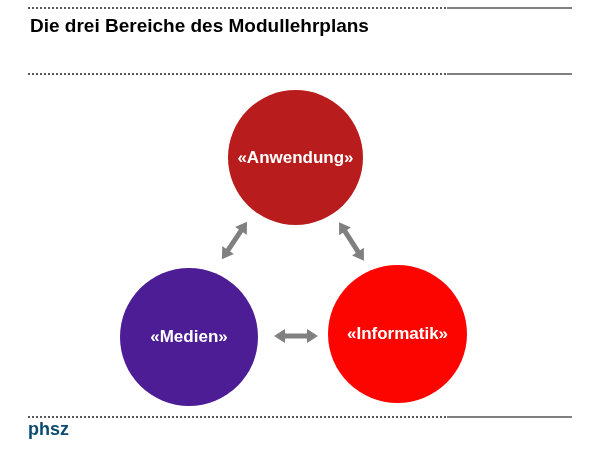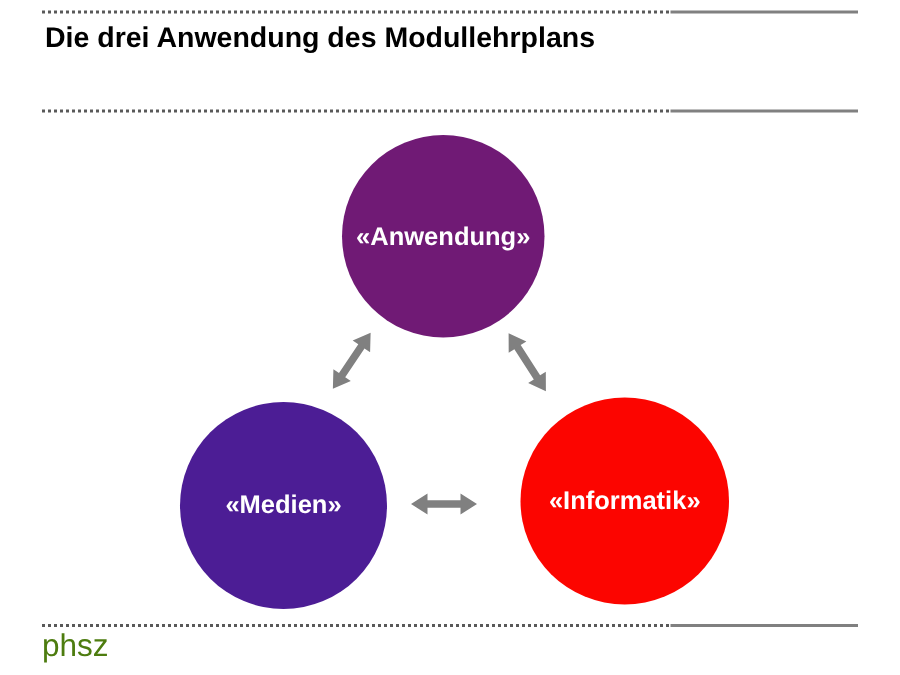--- a/index.html
+++ b/index.html
@@ -55,65 +55,65 @@
     justify-content: center;
   }
   .node .node-label {
     color: #ffffff;
     font-weight: bold;
     font-size: 17px;
     white-space: nowrap;
   }
   .node-anwendung  { left: 228px; top: 90px;  width: 135px; height: 135px; }
   .node-medien     { left: 120px; top: 268px; width: 138px; height: 138px; }
-  .node-informatik { left: 347px; top: 265px; width: 139px; height: 138px; }
+  .node-informatik { left: 328px; top: 265px; width: 139px; height: 138px; }
 
   .arrow-layer {
     position: absolute;
     left: 0; top: 0;
     width: 600px;
     height: 450px;
     pointer-events: none;
   }
 
   .footer-logo {
     position: absolute;
     left: 28px;
     top: 419px;
-    font-size: 21px;
-    font-weight: normal;
-    color: #4d7c0f;
+    font-size: 18px;
+    font-weight: bold;
+    color: #0c4a6e;
   }
 </style>
 </head>
 <body>
 
 <div class="slide">
 
   <div class="rule rule-top">
     <div class="seg-dotted"></div>
     <div class="seg-solid"></div>
   </div>
 
   <div class="title">
-    <div>Die drei Anwendung des Modullehrplans</div>
+    <div>Die drei Bereiche des Modullehrplans</div>
   </div>
 
   <div class="rule rule-title">
     <div class="seg-dotted"></div>
     <div class="seg-solid"></div>
   </div>
 
   <svg class="arrow-layer" width="600" height="450" viewBox="0 0 600 450" xmlns="http://www.w3.org/2000/svg">
     <path transform="translate(234.5,240.5) rotate(124)" d="M -22.5 0 L -11.5 -7 L -11.5 -2.5 L 11.5 -2.5 L 11.5 -7 L 22.5 0 L 11.5 7 L 11.5 2.5 L -11.5 2.5 L -11.5 7 Z" fill="#808080"></path>
     <path transform="translate(351.5,241.5) rotate(57.3)" d="M -23 0 L -12 -7 L -12 -2.5 L 12 -2.5 L 12 -7 L 23 0 L 12 7 L 12 2.5 L -12 2.5 L -12 7 Z" fill="#808080"></path>
     <path transform="translate(296,336)" d="M -22 0 L -11 -7 L -11 -2.5 L 11 -2.5 L 11 -7 L 22 0 L 11 7 L 11 2.5 L -11 2.5 L -11 7 Z" fill="#808080"></path>
   </svg>
 
-  <div class="node node-anwendung" style="background-color: #701a75;">
+  <div class="node node-anwendung" style="background-color: #b91c1c;">
     <span class="node-label">«Anwendung»</span>
   </div>
 
   <div class="node node-medien" style="background-color: #4c1d95;">
     <span class="node-label">«Medien»</span>
   </div>
 
   <div class="node node-informatik" style="background-color: rgb(252, 5, 0);">
     <span class="node-label">«Informatik»</span>
   </div>

